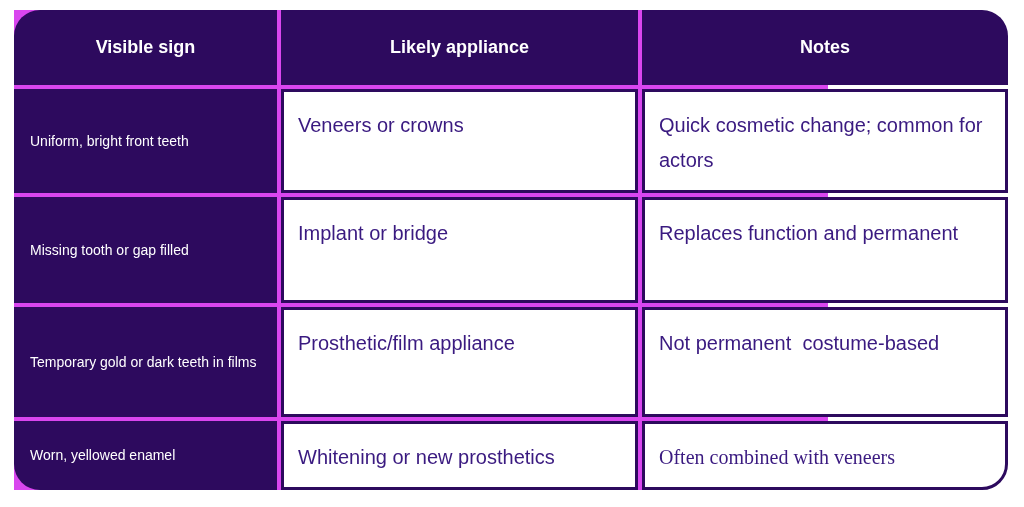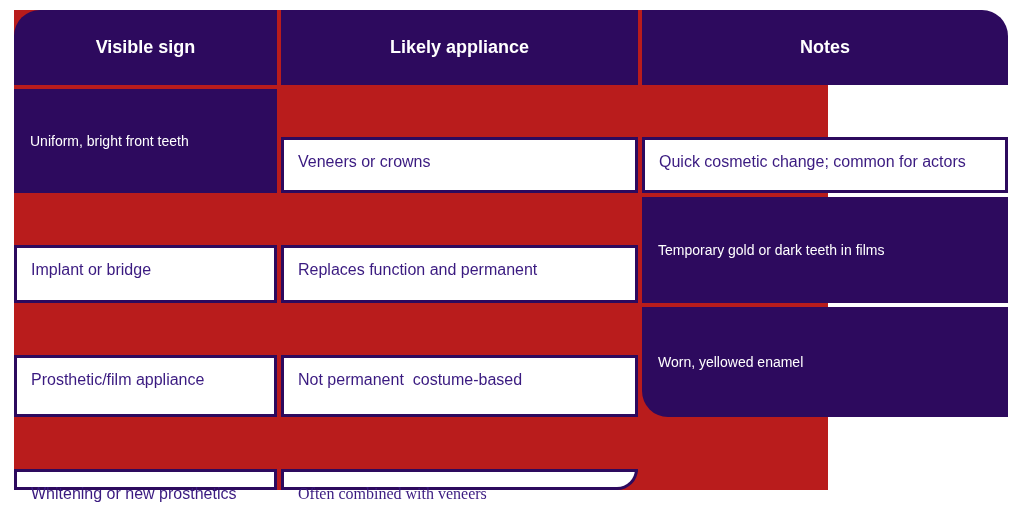--- a/index.html
+++ b/index.html
@@ -17,21 +17,21 @@
   }
   .proc-table {
     position: absolute;
     left: 14px;
     top: 10px;
     width: 814px;
     display: grid;
     grid-template-columns: 263px 357px 366px;
     grid-template-rows: 75px 104px 106px 110px 69px;
     gap: 4px;
-    background: #b91c1c;
+    background: #d946ef;
   }
   .hcell {
     background: #2d0a5e;
     color: #ffffff;
     font-weight: 700;
     font-size: 18px;
     display: flex;
     align-items: center;
     justify-content: center;
     text-align: center;
@@ -46,43 +46,43 @@
     display: flex;
     align-items: center;
     padding: 0 18px 0 16px;
     white-space: pre-wrap;
   }
   .scell.bl { border-bottom-left-radius: 26px; }
   .wcell {
     background: #ffffff;
     border: 3px solid #2d0a5e;
     color: #3a1a80;
-    font-size: 16px;
+    font-size: 20px;
     line-height: 35px;
-    padding: 4px 14px;
+    padding: 16px 14px;
     white-space: pre-wrap;
     box-sizing: border-box;
-    margin-top: 48px;
   }
   .wcell.br { border-bottom-right-radius: 26px; font-family: Liberation Serif, serif; }
 </style>
 </head>
 <body>
 
 <div class="page">
   <div class="proc-table">
 
     <div class="hcell tl">Visible sign</div>
     <div class="hcell">Likely appliance</div>
     <div class="hcell tr">Notes</div>
 
     <div class="scell">Uniform, bright front teeth</div>
     <div class="wcell">Veneers or crowns</div>
     <div class="wcell">Quick cosmetic change; common for actors</div>
 
+    <div class="scell">Missing tooth or gap filled</div>
     <div class="wcell">Implant or bridge</div>
     <div class="wcell">Replaces function and permanent</div>
 
     <div class="scell">Temporary gold or dark teeth in films</div>
     <div class="wcell">Prosthetic/film appliance</div>
     <div class="wcell">Not permanent  costume-based</div>
 
     <div class="scell bl">Worn, yellowed enamel</div>
     <div class="wcell">Whitening or new prosthetics</div>
     <div class="wcell br">Often combined with veneers</div>

